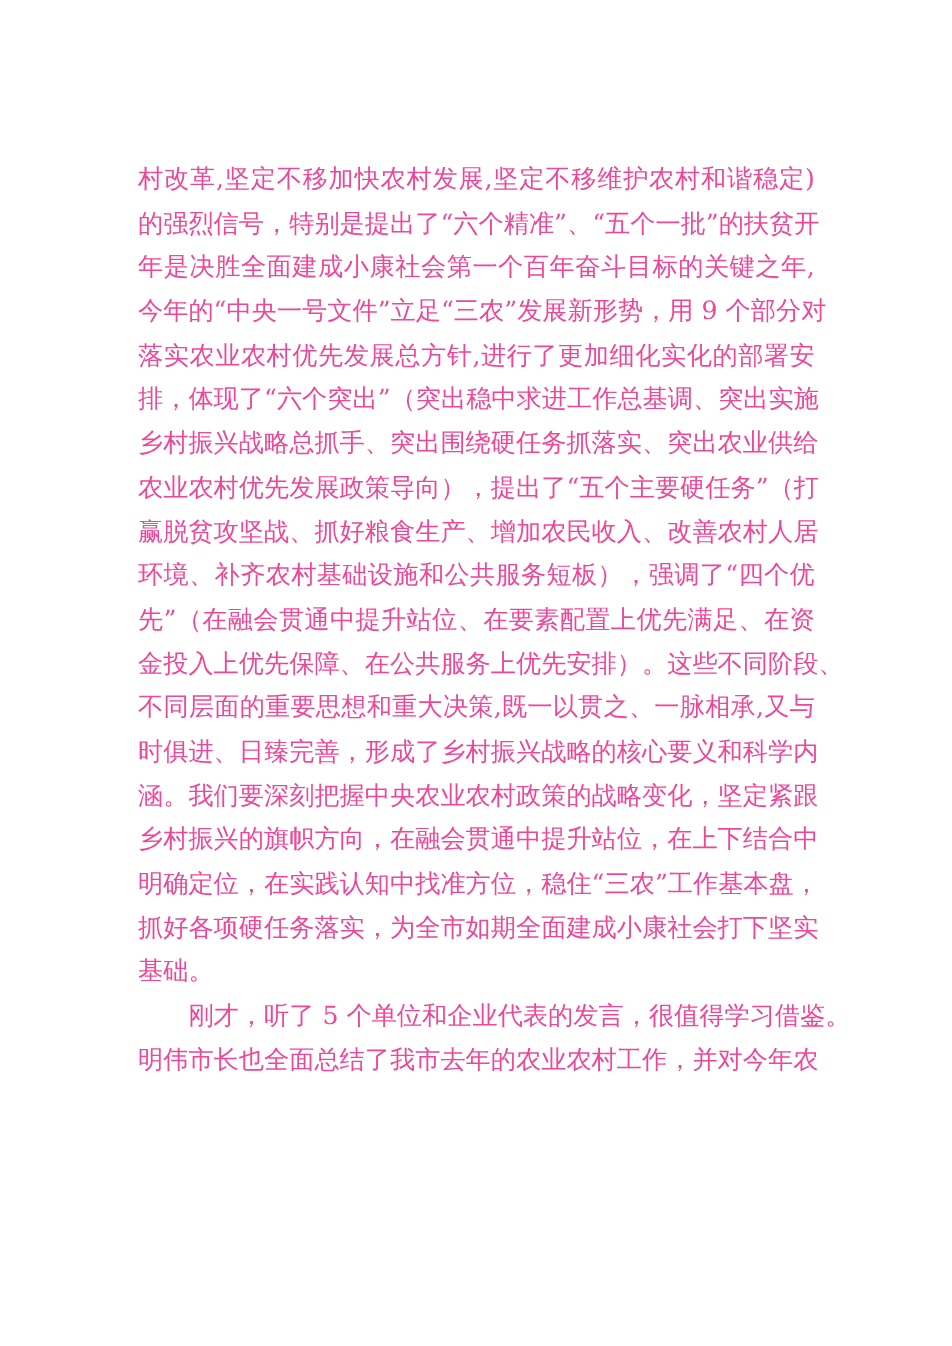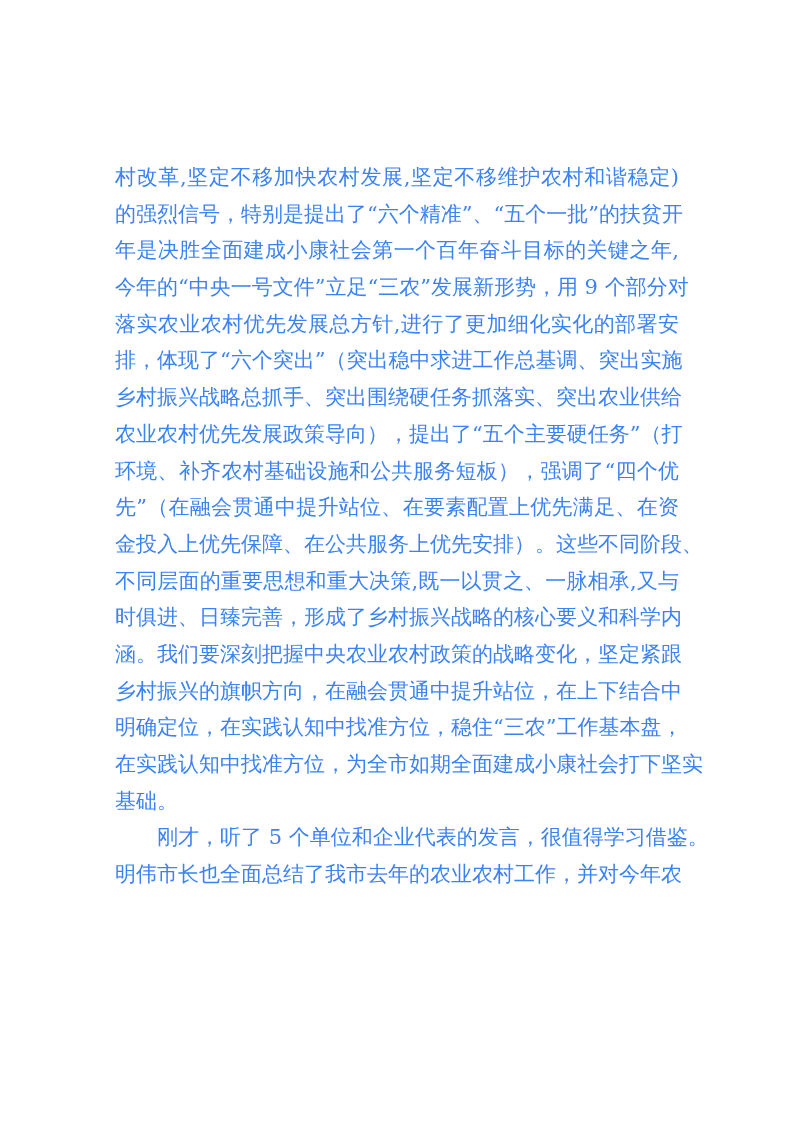--- a/index.html
+++ b/index.html
@@ -1,49 +1,50 @@
 <!DOCTYPE html>
 <html><head>
 <meta charset="utf-8">
 <style>
   html, body { margin:0; padding:0; background:#ffffff; }
   body { width:793px; height:1122px; position:relative; overflow:hidden; }
   .page { position:absolute; left:0; top:0; width:793px; height:1122px; background:#fff; }
   .text-block {
     position:absolute; left:115px; top:131px; width:564px;
     font-family: "DejaVu Serif", "Liberation Serif", serif;
-    font-size:21px; line-height:36.7px; color:#3b82f6;margin-top:28px;
+    font-size:21px; line-height:36.7px; color:#ec4899;
   }
   .line { display:block; white-space:nowrap; text-align:justify; text-align-last:justify; height:36.7px; overflow:visible; }
   .line.last { text-align-last:left; }
   .line.indent { padding-left:42px; }
 </style>
 </head>
 <body>
 
 <div class="page">
   <div class="text-block">
     <div>
       <span class="line">村改革,坚定不移加快农村发展,坚定不移维护农村和谐稳定)</span>
       <span class="line">的强烈信号，特别是提出了“六个精准”、“五个一批”的扶贫开</span>
       <span class="line">年是决胜全面建成小康社会第一个百年奋斗目标的关键之年,</span>
       <span class="line">今年的“中央一号文件”立足“三农”发展新形势，用 9 个部分对</span>
       <span class="line">落实农业农村优先发展总方针,进行了更加细化实化的部署安</span>
       <span class="line">排，体现了“六个突出”（突出稳中求进工作总基调、突出实施</span>
       <span class="line">乡村振兴战略总抓手、突出围绕硬任务抓落实、突出农业供给</span>
       <span class="line">农业农村优先发展政策导向），提出了“五个主要硬任务”（打</span>
+      <span class="line">赢脱贫攻坚战、抓好粮食生产、增加农民收入、改善农村人居</span>
       <span class="line">环境、补齐农村基础设施和公共服务短板），强调了“四个优</span>
       <span class="line">先”（在融会贯通中提升站位、在要素配置上优先满足、在资</span>
       <span class="line">金投入上优先保障、在公共服务上优先安排）。这些不同阶段、</span>
       <span class="line">不同层面的重要思想和重大决策,既一以贯之、一脉相承,又与</span>
       <span class="line">时俱进、日臻完善，形成了乡村振兴战略的核心要义和科学内</span>
       <span class="line">涵。我们要深刻把握中央农业农村政策的战略变化，坚定紧跟</span>
       <span class="line">乡村振兴的旗帜方向，在融会贯通中提升站位，在上下结合中</span>
       <span class="line">明确定位，在实践认知中找准方位，稳住“三农”工作基本盘，</span>
-      <span class="line">在实践认知中找准方位，为全市如期全面建成小康社会打下坚实</span>
+      <span class="line">抓好各项硬任务落实，为全市如期全面建成小康社会打下坚实</span>
       <span class="line last">基础。</span>
     </div>
     <div>
       <span class="line indent">刚才，听了 5 个单位和企业代表的发言，很值得学习借鉴。</span>
       <span class="line">明伟市长也全面总结了我市去年的农业农村工作，并对今年农</span>
     </div>
   </div>
 </div>
 
 </body></html>

